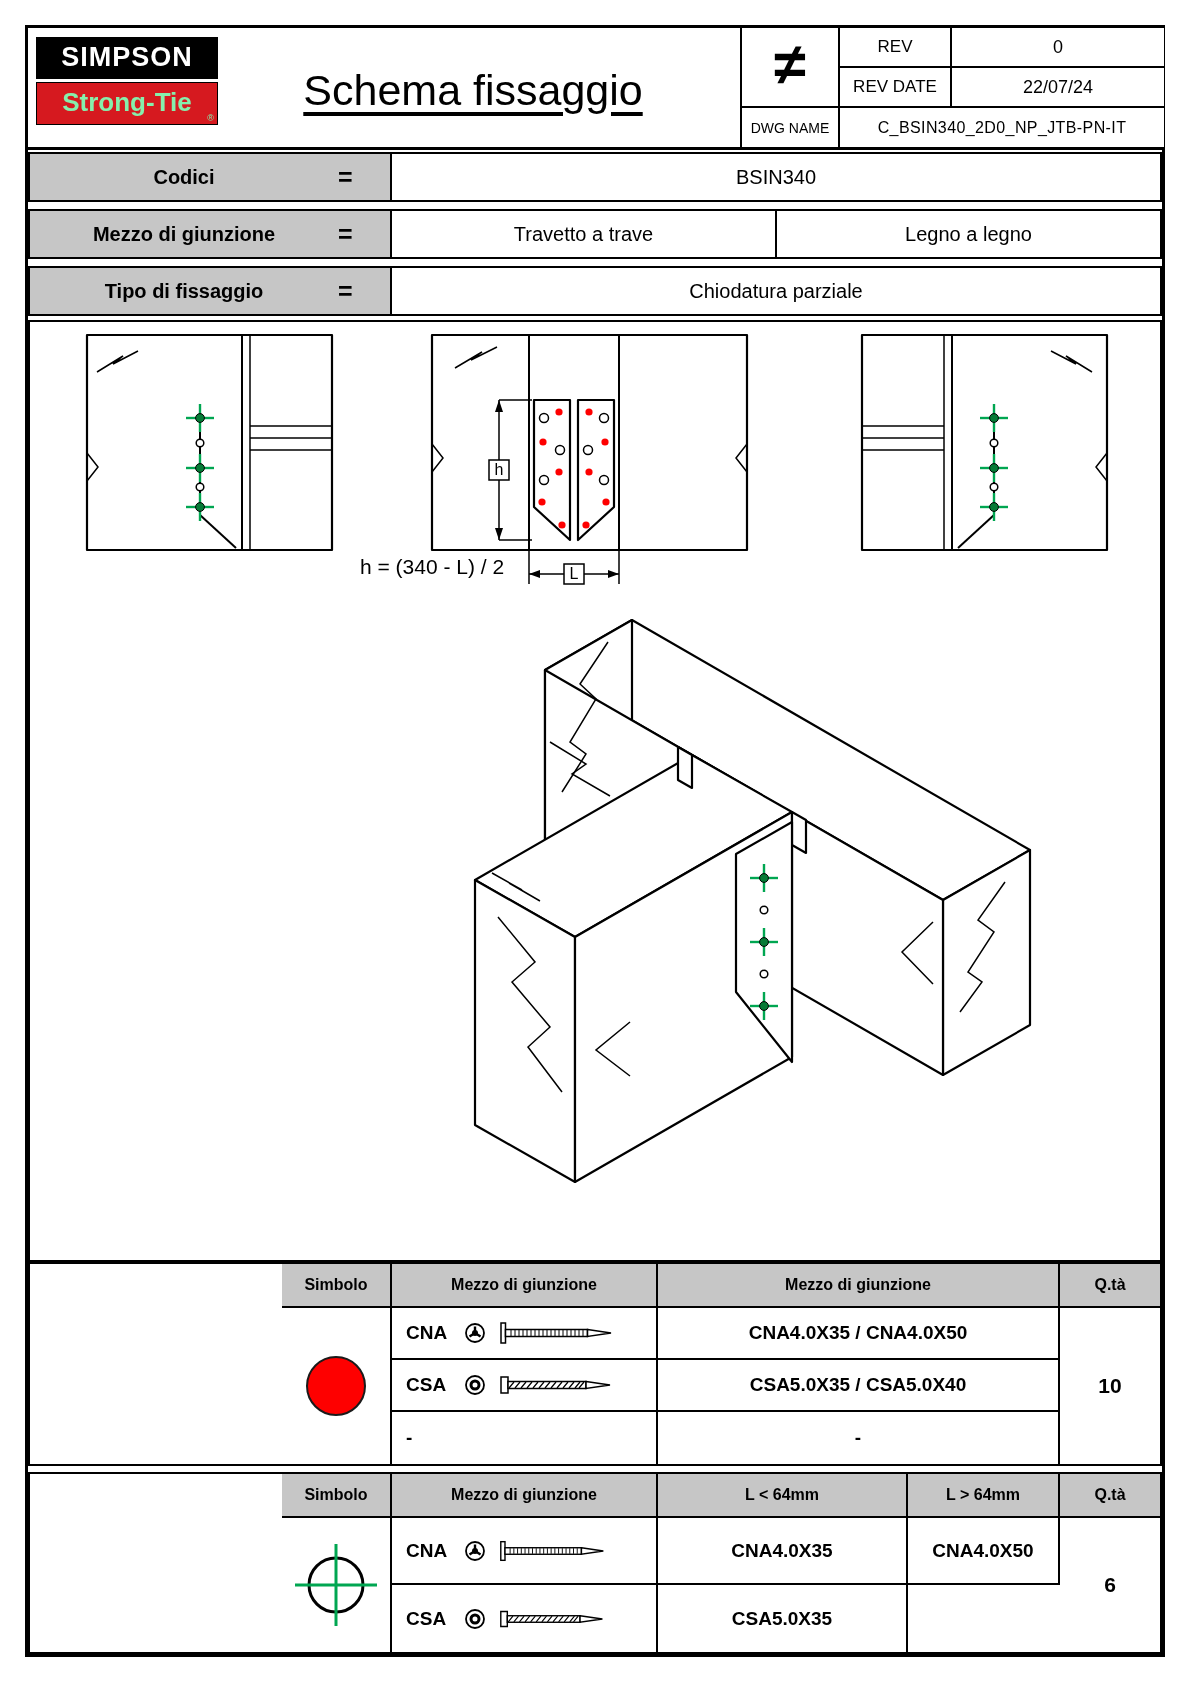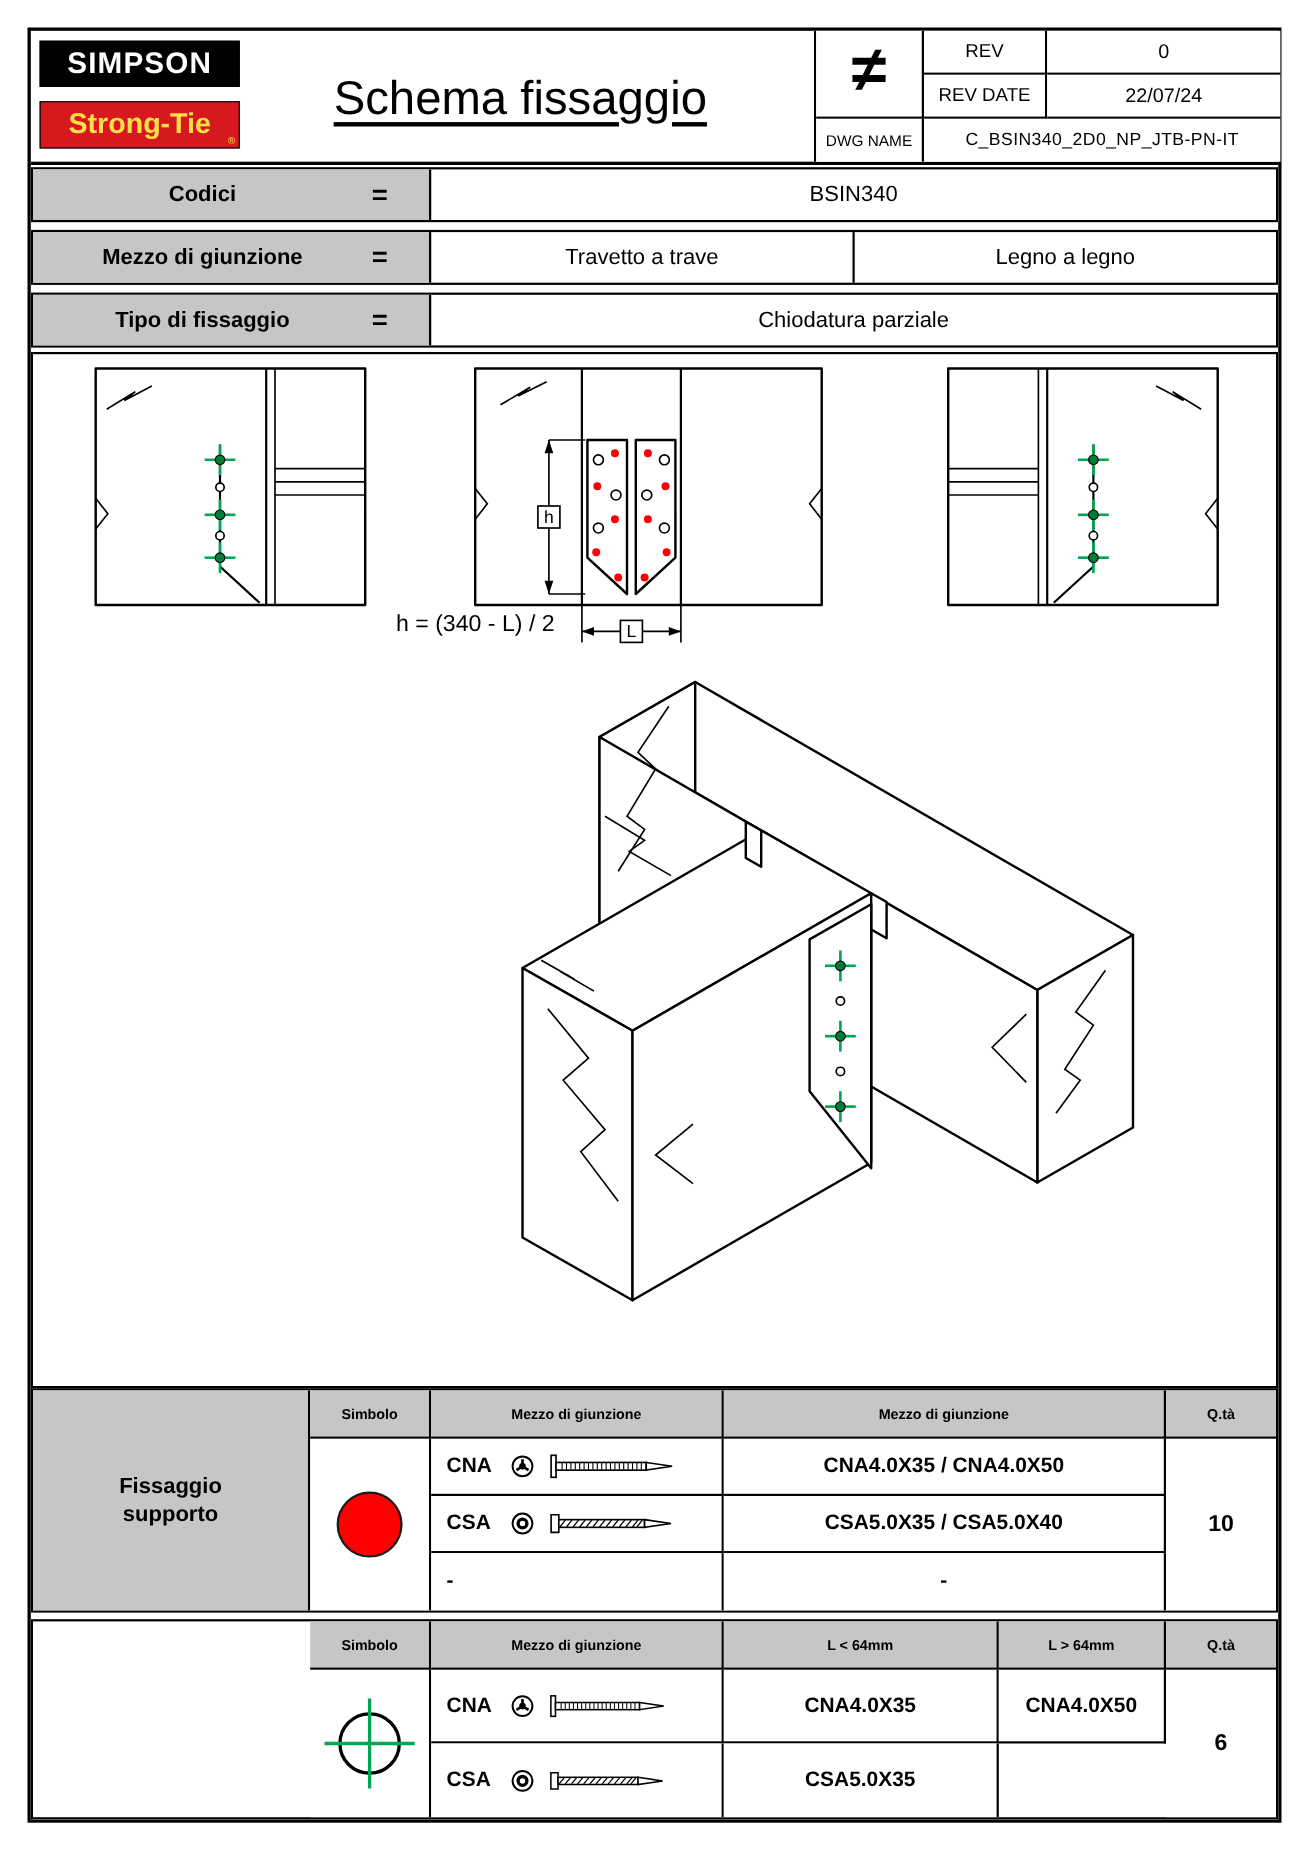--- a/index.html
+++ b/index.html
@@ -5,21 +5,21 @@
   html,body{margin:0;padding:0;}
   body{width:1190px;height:1682px;background:#fff;color:#000;font-family:"Liberation Sans",sans-serif;}
   .page{position:relative;width:1190px;height:1682px;background:#fff;overflow:hidden;}
   .frame{position:absolute;left:25px;top:25px;width:1140px;height:1632px;border:3px solid #000;box-sizing:border-box;}
   .frame > *{box-sizing:border-box;}
 
   
   .header{position:absolute;left:0;top:0;width:1134px;height:122px;border-bottom:3px solid #000;}
   .logo{position:absolute;left:8px;top:9px;width:182px;}
   .logo-simpson{background:#000;color:#fff;text-align:center;font-weight:bold;font-size:27px;letter-spacing:1px;padding:3px 0 4px;border:2px solid #000;}
-  .logo-strongtie{margin-top:13px;background:#d6191f;color:#fde047;text-align:center;font-weight:bold;font-size:26px;padding:4px 0 6px;border:1px solid #000;position:relative;}
+  .logo-strongtie{margin-top:3px;background:#d6191f;color:#86efac;text-align:center;font-weight:bold;font-size:26px;padding:4px 0 6px;border:1px solid #000;position:relative;}
   .logo-strongtie .reg{position:absolute;right:3px;bottom:1px;font-size:9px;font-weight:normal;}
   .title{position:absolute;left:180px;top:38px;width:530px;text-align:center;font-size:43px;text-decoration:underline;text-underline-offset:7px;}
   .revblock{position:absolute;left:712px;top:0;width:422px;height:119px;border-left:2px solid #000;display:grid;grid-template-columns:98px 112px 212px;grid-template-rows:40px 40px 39px;}
   .revblock .cell{border-right:2px solid #000;border-bottom:2px solid #000;display:flex;align-items:center;justify-content:center;background:#fff;}
   .revblock .nr{border-right:none;}
   .revblock .nb{border-bottom:none;}
   .proj{font-size:58px;font-weight:bold;line-height:1;padding-bottom:6px;}
   .rl{font-size:17px;}
   .rv{font-size:18px;}
   .dwgl{font-size:14px;}
@@ -48,21 +48,21 @@
   .svgtxt{font-family:"Liberation Sans",sans-serif;font-size:21px;fill:#000;}
   .dimtxt{font-family:"Liberation Sans",sans-serif;font-size:16px;fill:#000;}
 
   
   .ftable{position:absolute;left:0;width:1134px;border:2px solid #000;display:grid;background:#fff;}
   .support{top:1234px;height:204px;grid-template-columns:252px 110px 266px 402px 100px;grid-template-rows:44px 52px 52px 52px;}
   .joist{top:1444px;height:182px;grid-template-columns:252px 110px 266px 250px 152px 100px;grid-template-rows:44px 67px 67px;}
   .tcell{border-right:2px solid #000;border-bottom:2px solid #000;display:flex;align-items:center;justify-content:center;background:#fff;}
   .tcell.nr{border-right:none;}
   .tcell.nb{border-bottom:none;}
-  .tcell.hdr{background:#c6c6c6;font-weight:bold;font-size:13px;}
+  .tcell.hdr{background:#c6c6c6;font-weight:bold;font-size:16px;}
   .tcell.titlec{background:#c6c6c6;font-weight:bold;font-size:20px;text-align:center;}
   .titlec span{display:block;max-width:120px;line-height:1.3;}
   .fastc{justify-content:flex-start;padding-left:14px;gap:11px;font-weight:bold;font-size:19px;}
   .fastc .flbl{min-width:46px;}
   .desig{font-weight:bold;font-size:19px;}
   .qty{font-weight:bold;font-size:21px;}
   .red-dot{width:56px;height:56px;border-radius:50%;background:#fe0000;border:2px solid #1a1a1a;}
 </style>
 </head>
 <body>
@@ -239,23 +239,20 @@
       <use href="#xh" x="734" y="556"></use>
       <use href="#xh" x="734" y="620"></use>
       <use href="#xh" x="734" y="684"></use>
       <circle cx="734" cy="588" r="3.8" class="hole"></circle>
       <circle cx="734" cy="652" r="3.8" class="hole"></circle>
     </g>
    </svg>
   </div>
 
   <div class="ftable support">
-    <div class="tcell titlec nb" style="grid-area:1/1/5/2">
-      <span>Fissaggio supporto</span>
-    </div>
     <div class="tcell hdr" style="grid-area:1/2/2/3">Simbolo</div>
     <div class="tcell hdr" style="grid-area:1/3/2/4">Mezzo di giunzione</div>
     <div class="tcell hdr" style="grid-area:1/4/2/5">Mezzo di giunzione</div>
     <div class="tcell hdr nr" style="grid-area:1/5/2/6">Q.tà</div>
 
     <div class="tcell nb" style="grid-area:2/2/5/3">
       <div class="red-dot"></div>
     </div>
 
     <div class="tcell fastc" style="grid-area:2/3/3/4">

